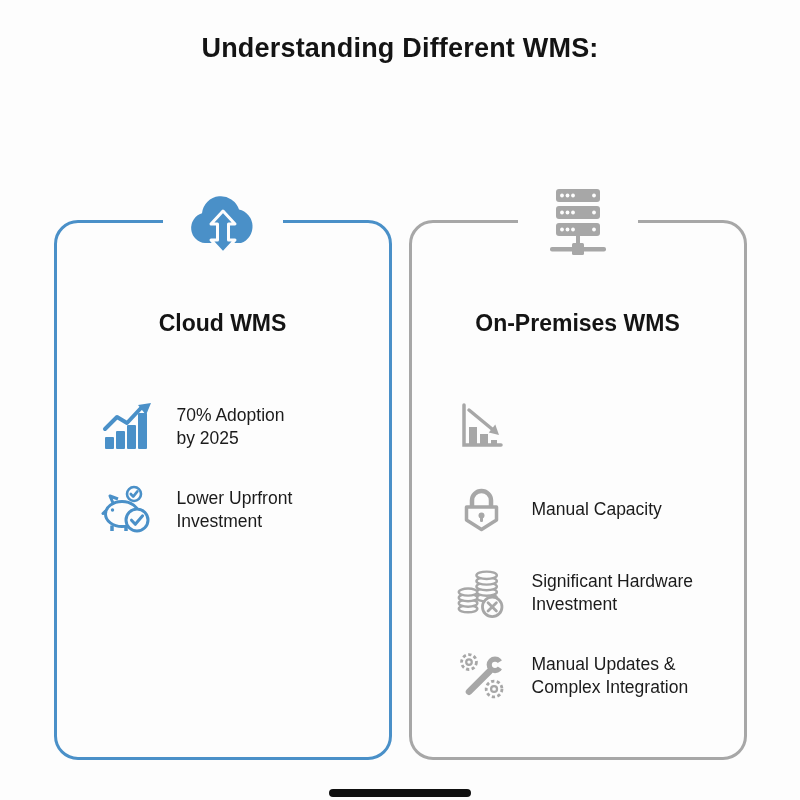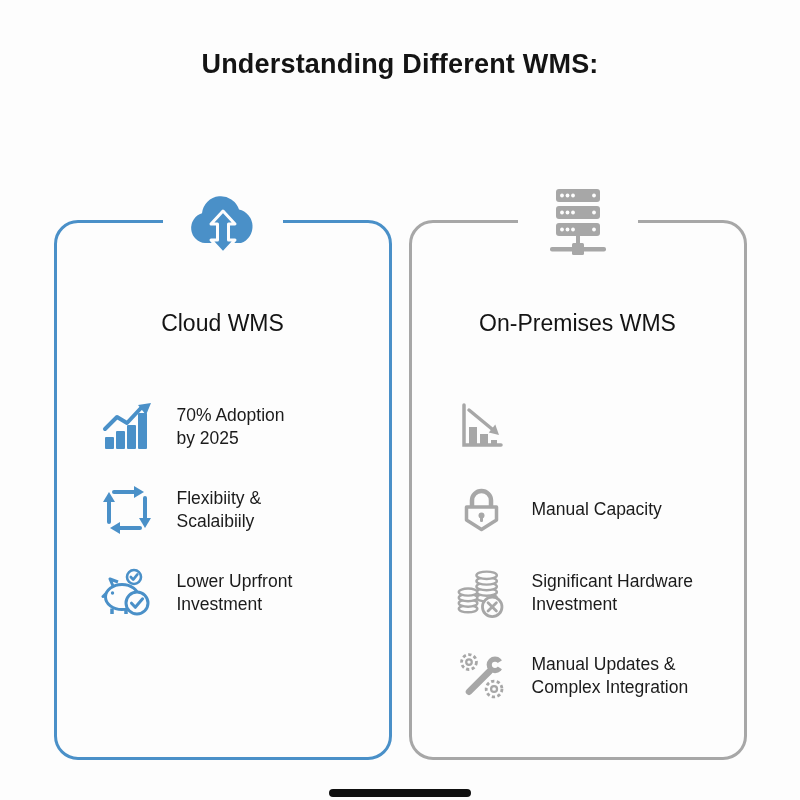--- a/index.html
+++ b/index.html
@@ -3,39 +3,39 @@
 <meta charset="utf-8">
 <style>
   html,body{margin:0;padding:0;}
   body{
     width:800px;height:800px;position:relative;overflow:hidden;
     background:#fdfdfd;
     font-family:"Liberation Sans", sans-serif;
     color:#1b1b1b;
   }
   .page-title{
-    padding-top:44px;text-align:center;
+    padding-top:28px;text-align:center;
     font-size:27px;font-weight:bold;line-height:1.5;color:#141414;
     letter-spacing:.2px;
   }
   .cards{
     position:absolute;top:220px;left:0;right:0;
     display:flex;justify-content:center;gap:17px;
   }
   .card{
     box-sizing:border-box;width:338px;height:540px;position:relative;
     border:3px solid var(--accent);border-radius:24px;background:#fdfdfd;
   }
   .card-badge{
     position:absolute;top:-42px;left:50%;transform:translateX(-50%);
     background:#fdfdfd;padding:0 14px;color:var(--accent);line-height:0;
   }
   .card-title{
     margin-top:86px;text-align:center;
-    font-size:23px;font-weight:normal;color:#141414;line-height:28px;
+    font-size:23px;font-weight:bold;color:#141414;line-height:28px;
   }
   .items{margin-top:64px;padding-left:44px;padding-right:10px;}
   .item{display:flex;align-items:center;gap:24px;margin-bottom:31px;}
   .item-icon{flex:0 0 52px;width:52px;height:52px;color:var(--accent);line-height:0;}
   .item-icon svg{width:52px;height:52px;}
   .item-text{font-size:17.5px;line-height:1.34;white-space:pre-line;color:#1b1b1b;}
   .home-bar{
     position:absolute;left:50%;transform:translateX(-50%);
     bottom:3px;width:142px;height:8px;border-radius:4px;background:#101010;
   }
@@ -67,40 +67,20 @@
             <rect x="26" y="24" width="9" height="24" rx="1"></rect>
             <rect x="37" y="12" width="9" height="36" rx="1"></rect>
             <path d="M4,28 L16,16 L26,22 L40,7" fill="none" stroke="currentColor" stroke-width="4" stroke-linecap="round" stroke-linejoin="round"></path>
             <path d="M50,2 L37,4 L45,14 Z"></path>
           </svg>
         </span>
         <span class="item-text">70% Adoption
 by 2025</span>
       </div>
 
-      <div class="item">
-        <span class="item-icon">
-          <svg viewBox="0 0 52 52">
-            <g stroke="currentColor" stroke-width="4" stroke-linecap="round" fill="none">
-              <path d="M13,8 H33"></path>
-                <path d="M44,14 V34"></path>
-                <path d="M39,44 H19"></path>
-                <path d="M8,38 V18"></path>
-            </g>
-            <g fill="currentColor">
-              <path d="M33,2 L43,8 L33,14 Z"></path>
-              <path d="M38,34 L50,34 L44,44 Z"></path>
-              <path d="M19,38 L9,44 L19,50 Z"></path>
-              <path d="M14,18 L2,18 L8,8 Z"></path>
-            </g>
-          </svg>
-        </span>
-        <span class="item-text">Flexibiity &amp;
-Scalaibiily</span>
-      </div>
 
       <div class="item">
         <span class="item-icon">
           <svg viewBox="0 0 52 52" fill="none" stroke="currentColor">
             <ellipse cx="21" cy="30" rx="16.5" ry="12.5" stroke-width="3"></ellipse>
             <path d="M12,19 L9,12 L17,15" stroke-width="3" stroke-linejoin="round"></path>
             <path d="M11,41.5 V47 M25,41.5 V47" stroke-width="3.5"></path>
             <circle cx="11.5" cy="26" r="1.7" fill="currentColor" stroke="none"></circle>
             <path d="M4.5,27 L2,29.5" stroke-width="3" stroke-linecap="round"></path>
             <circle cx="33" cy="10" r="7" fill="#fdfdfd" stroke-width="2.6"></circle>

